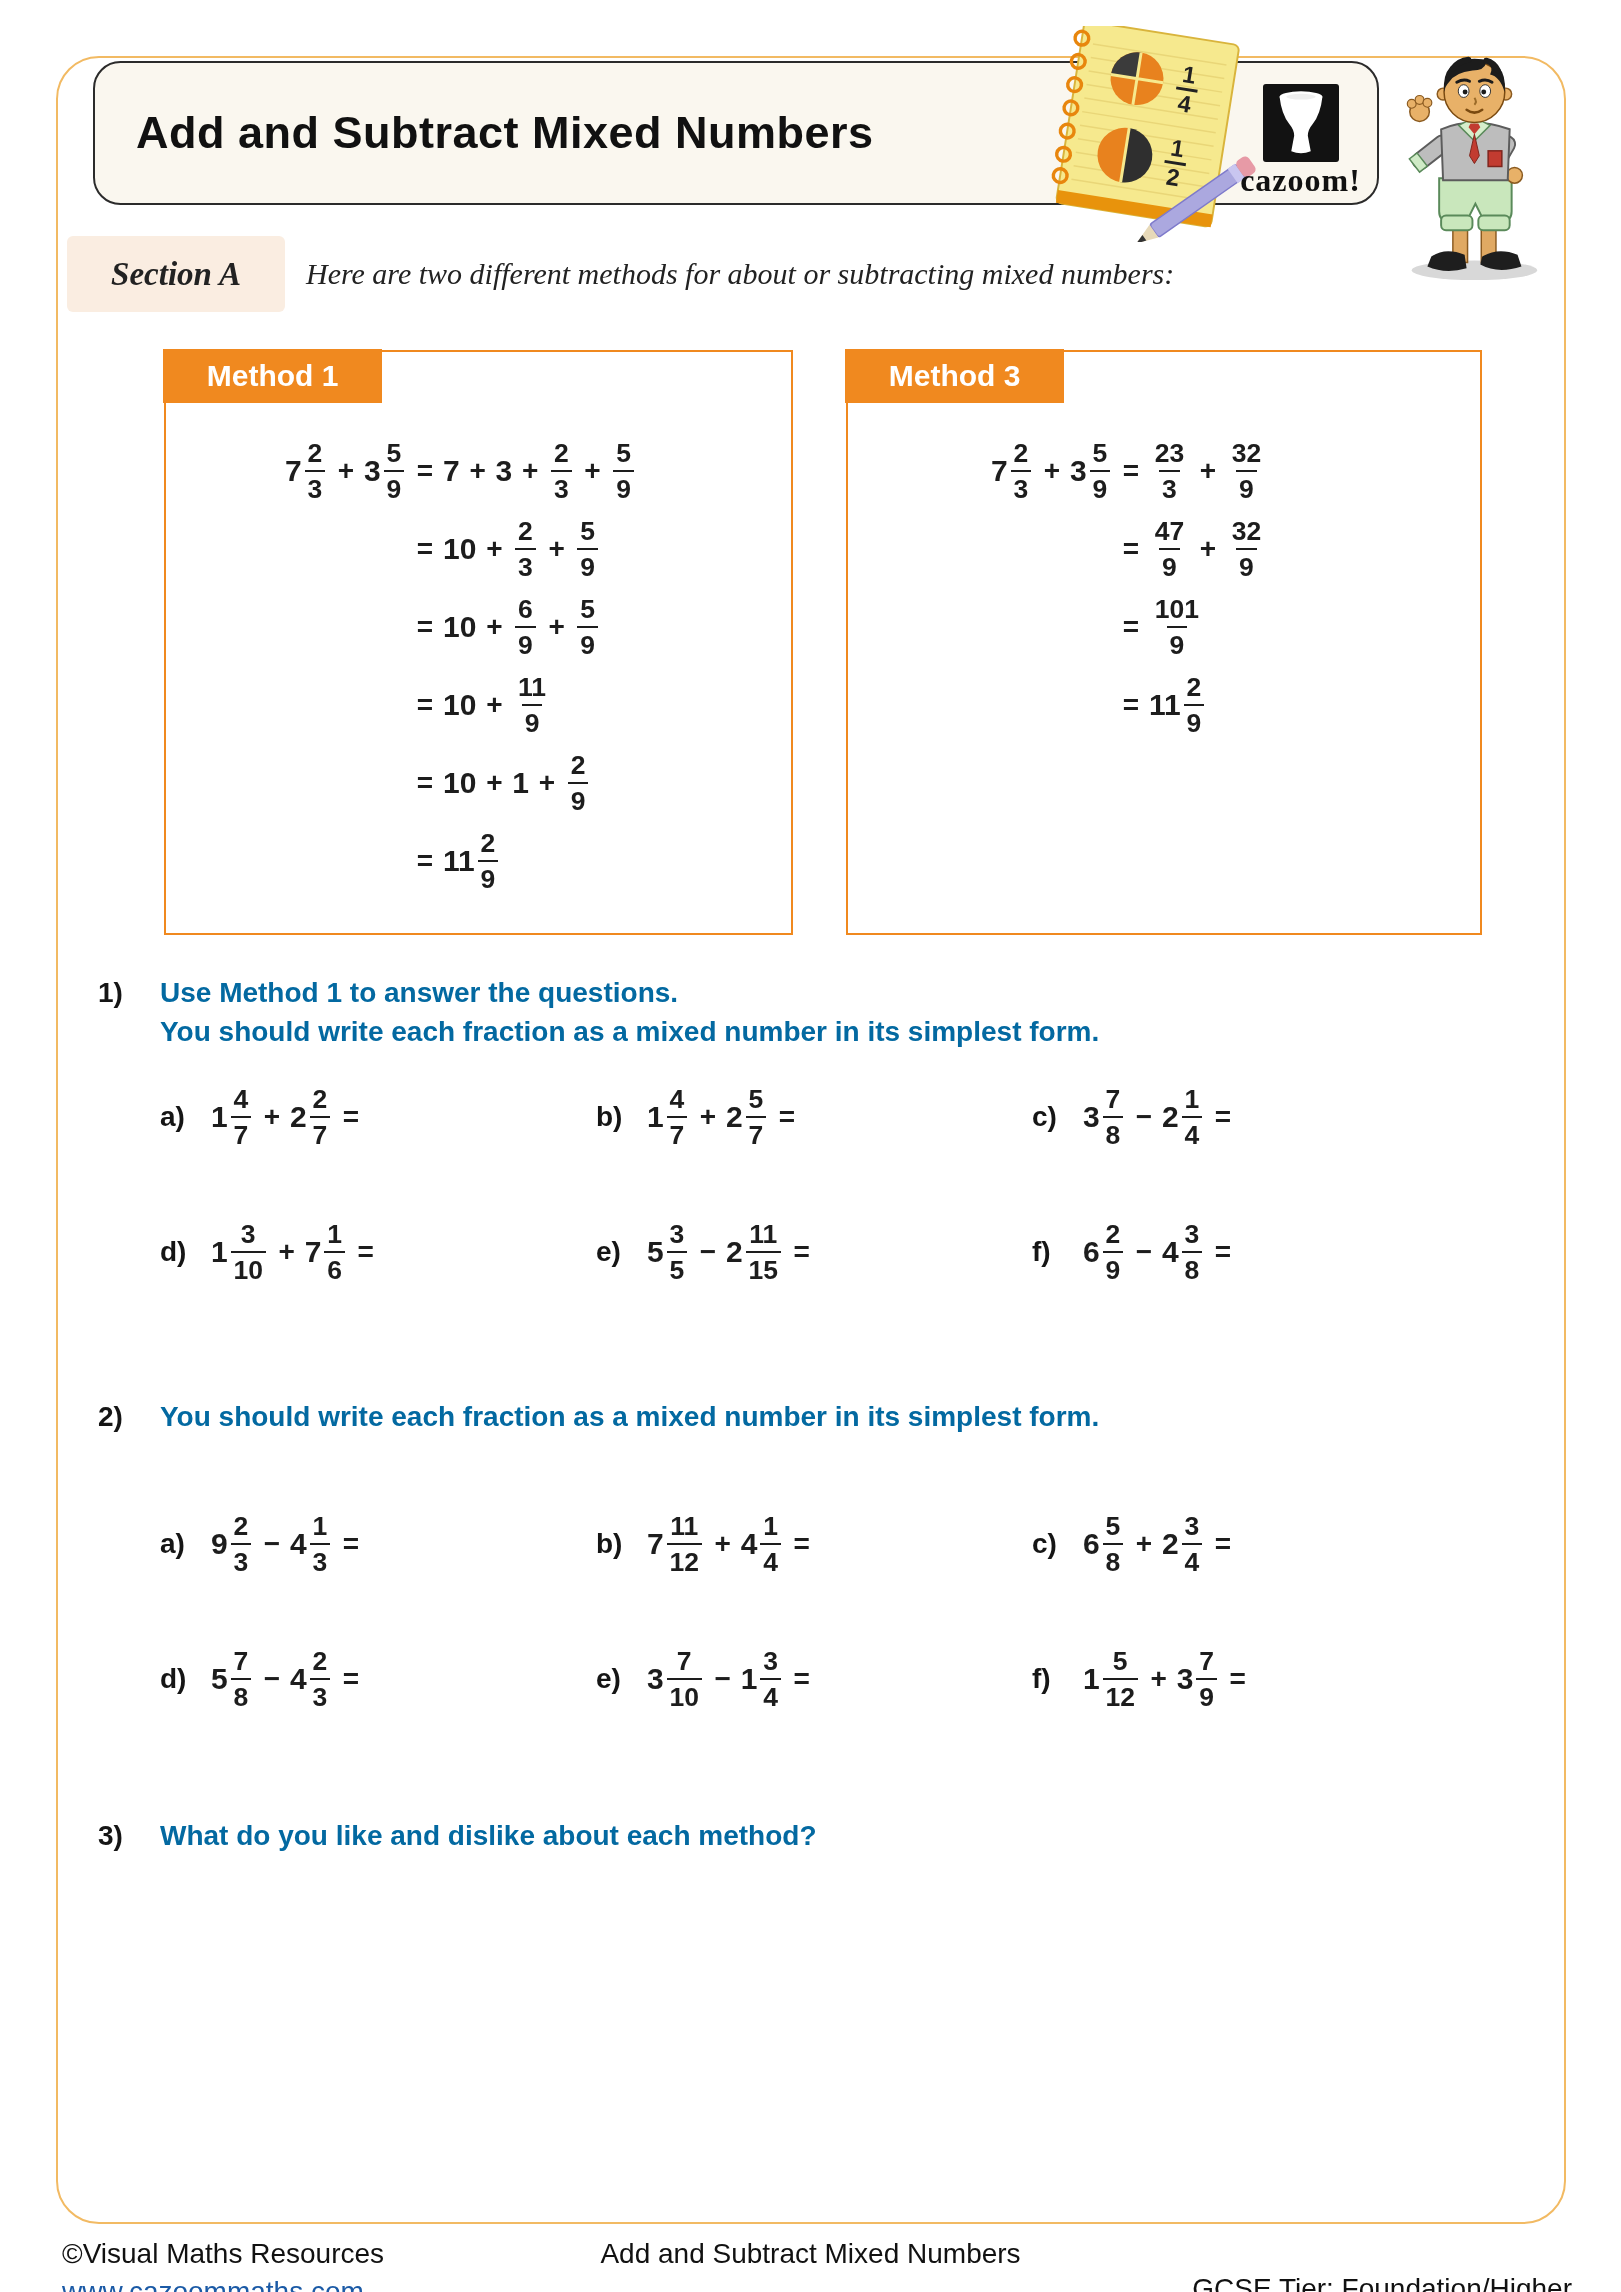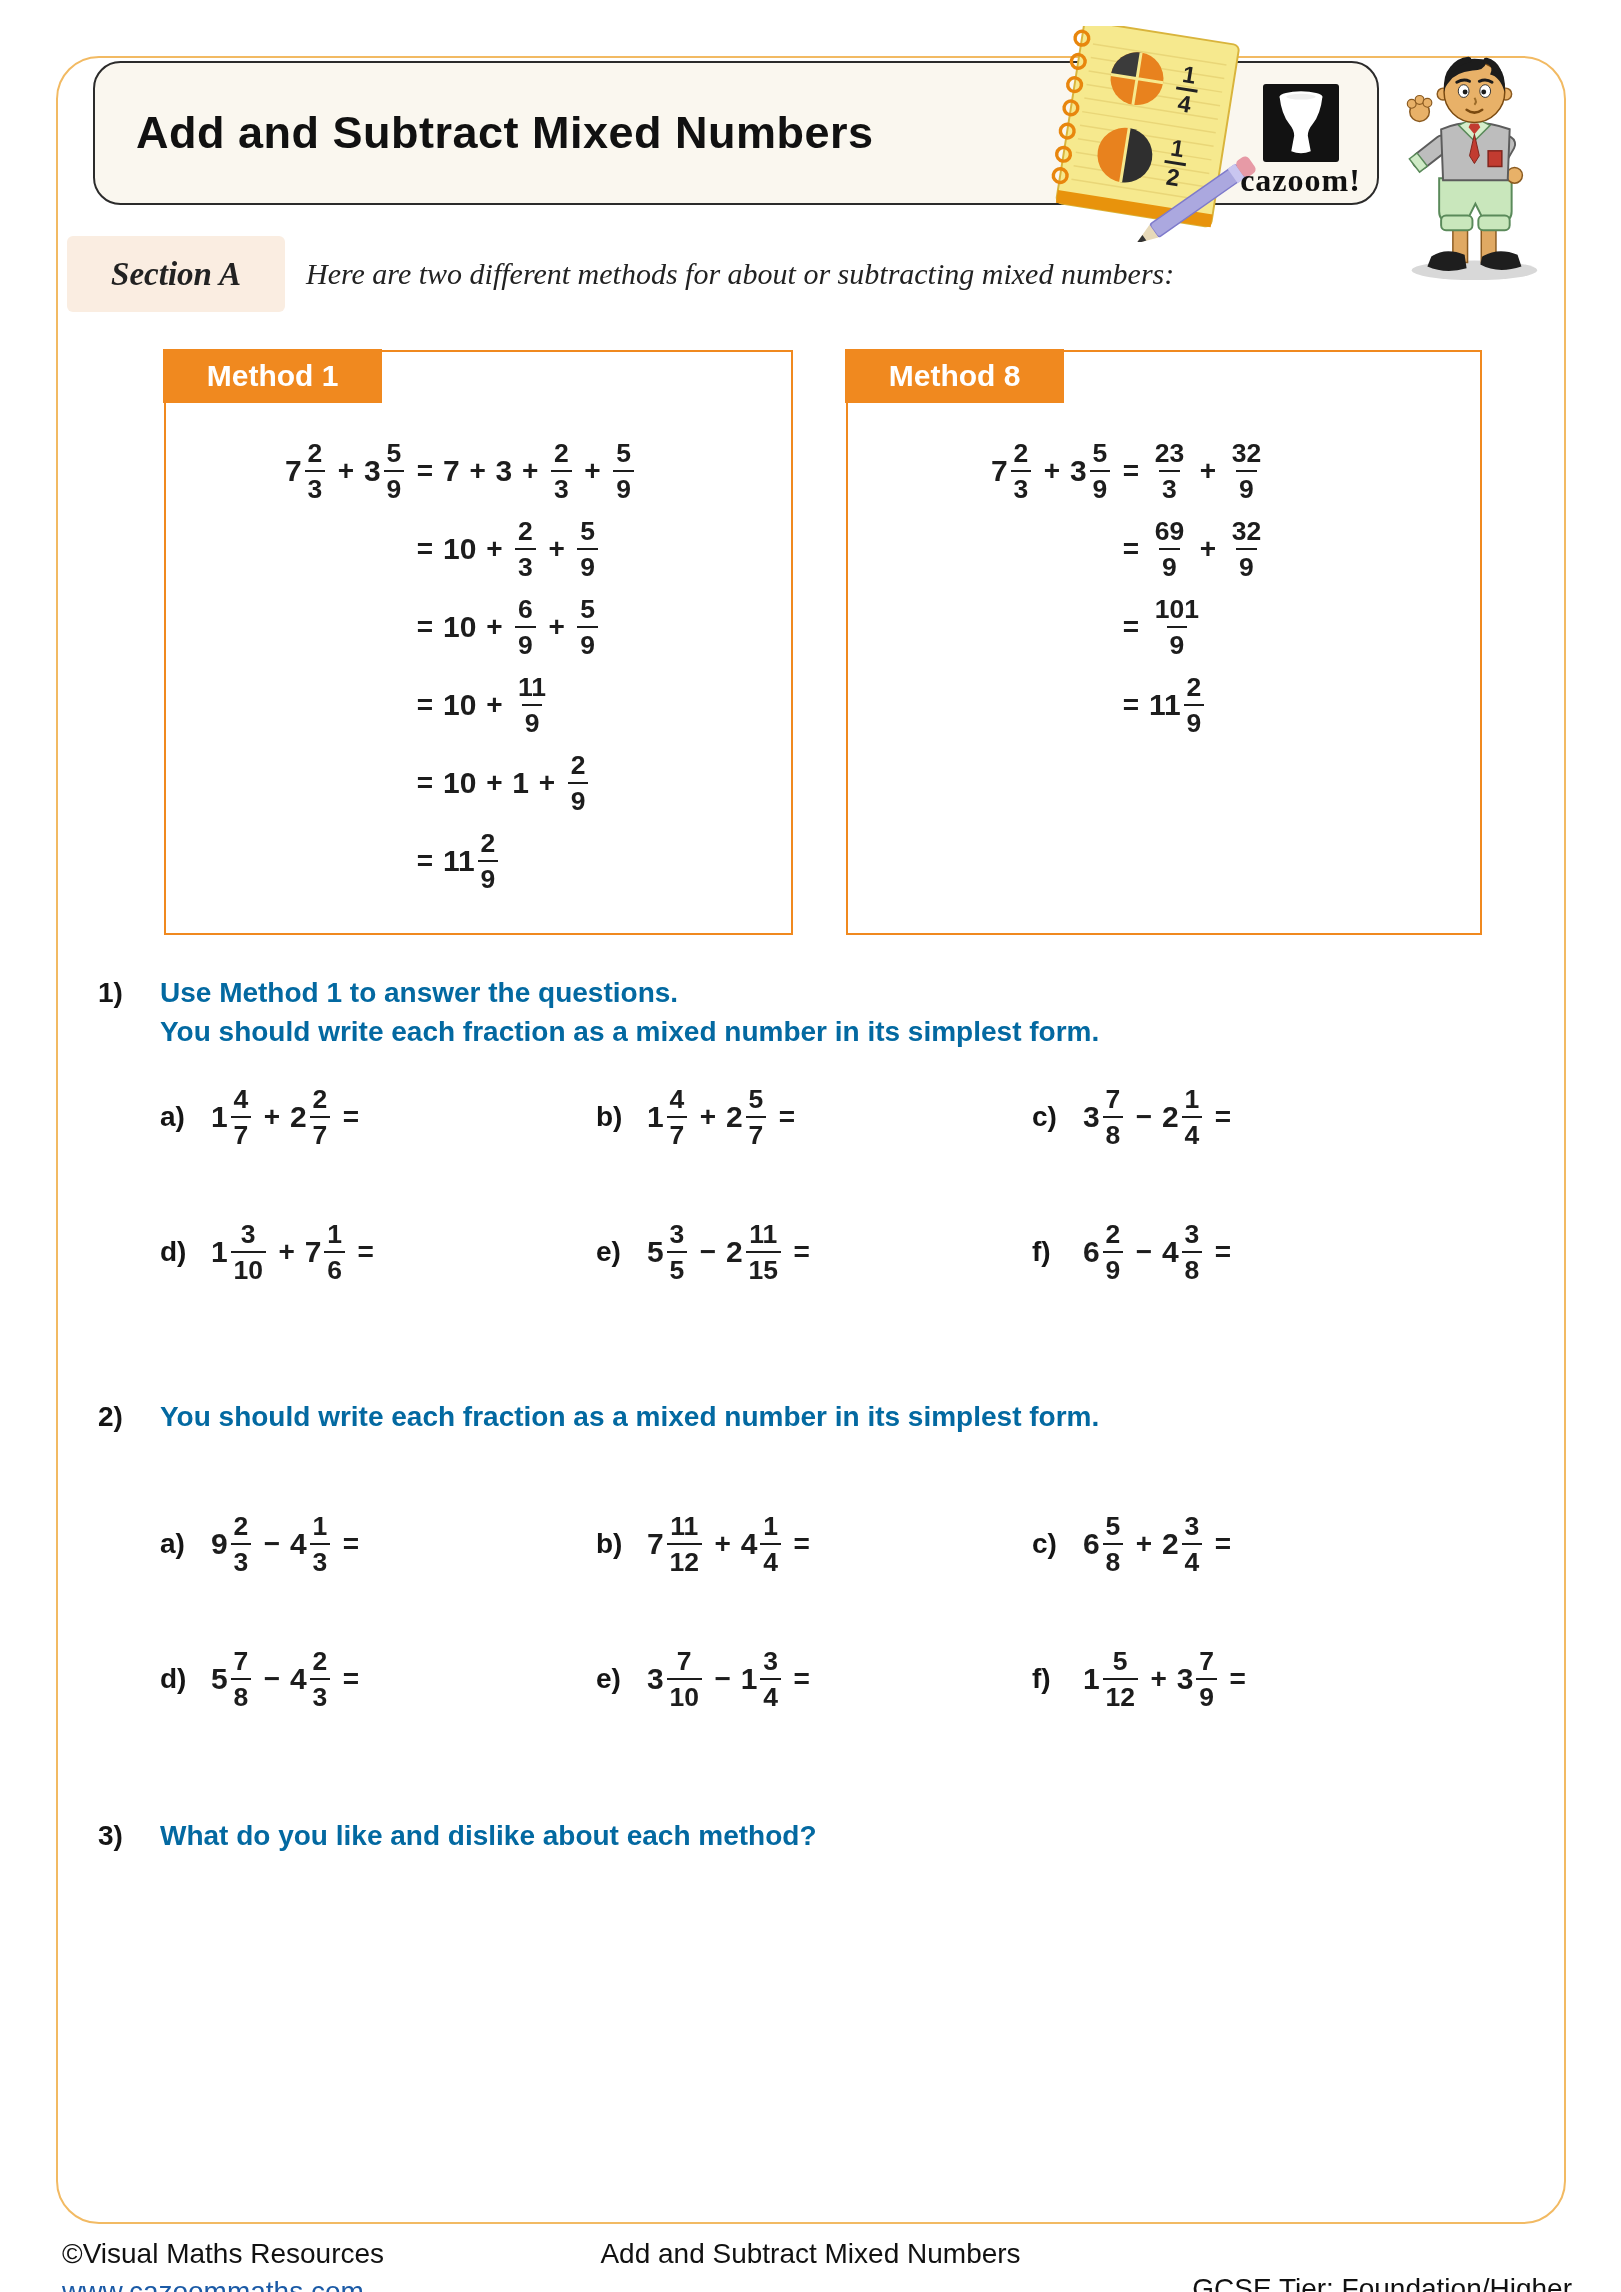--- a/index.html
+++ b/index.html
@@ -296,21 +296,21 @@
             <span class="whole">11</span>
             <span class="frac">
               <span class="fn">2</span>
               <span class="fd">9</span>
             </span>
           </span>
         </div>
       </div>
   </div>
   <div class="method-box method2">
-    <div class="method-tab">Method 8</div>
+    <div class="method-tab">Method 3</div>
     <div class="eq-rows">
         <div class="eq-row">
           <span class="eq-lhs">
             <span class="whole">7</span>
             <span class="frac">
               <span class="fn">2</span>
               <span class="fd">3</span>
             </span>
             <span class="op">+</span>
             <span class="whole">3</span>
@@ -330,21 +330,21 @@
               <span class="fn">32</span>
               <span class="fd">9</span>
             </span>
           </span>
         </div>
         <div class="eq-row">
           <span class="eq-lhs"></span>
           <span class="eq-rhs">
             <span class="op">=</span>
             <span class="frac">
-              <span class="fn">69</span>
+              <span class="fn">47</span>
               <span class="fd">9</span>
             </span>
             <span class="op">+</span>
             <span class="frac">
               <span class="fn">32</span>
               <span class="fd">9</span>
             </span>
           </span>
         </div>
         <div class="eq-row">

